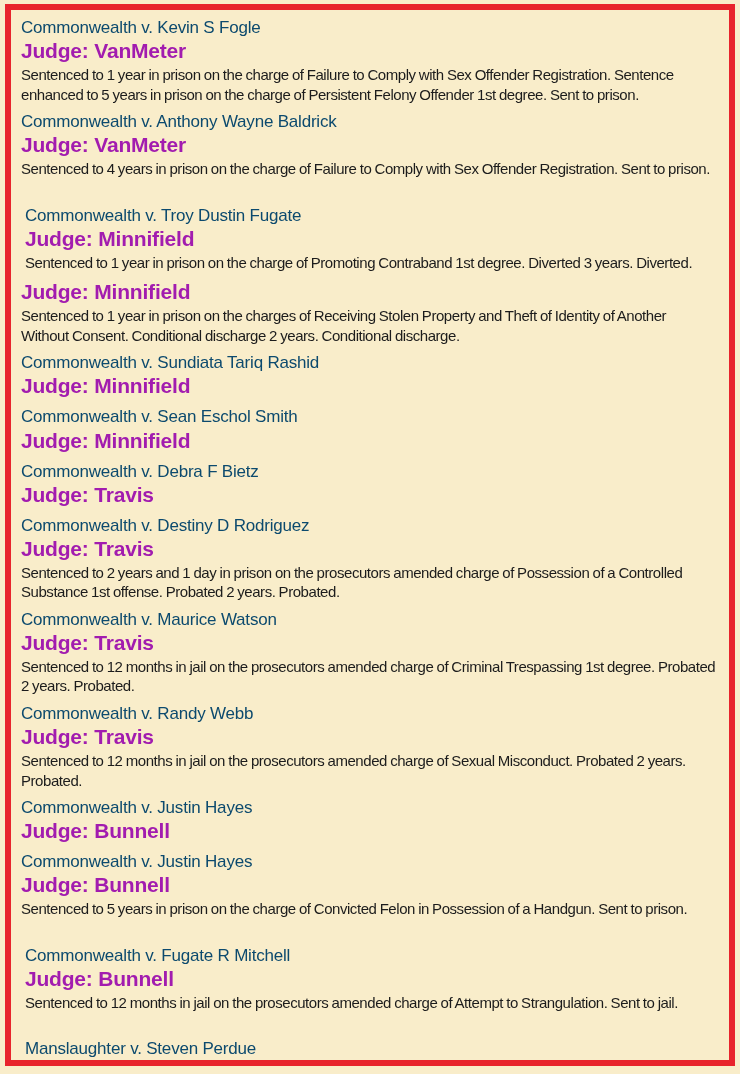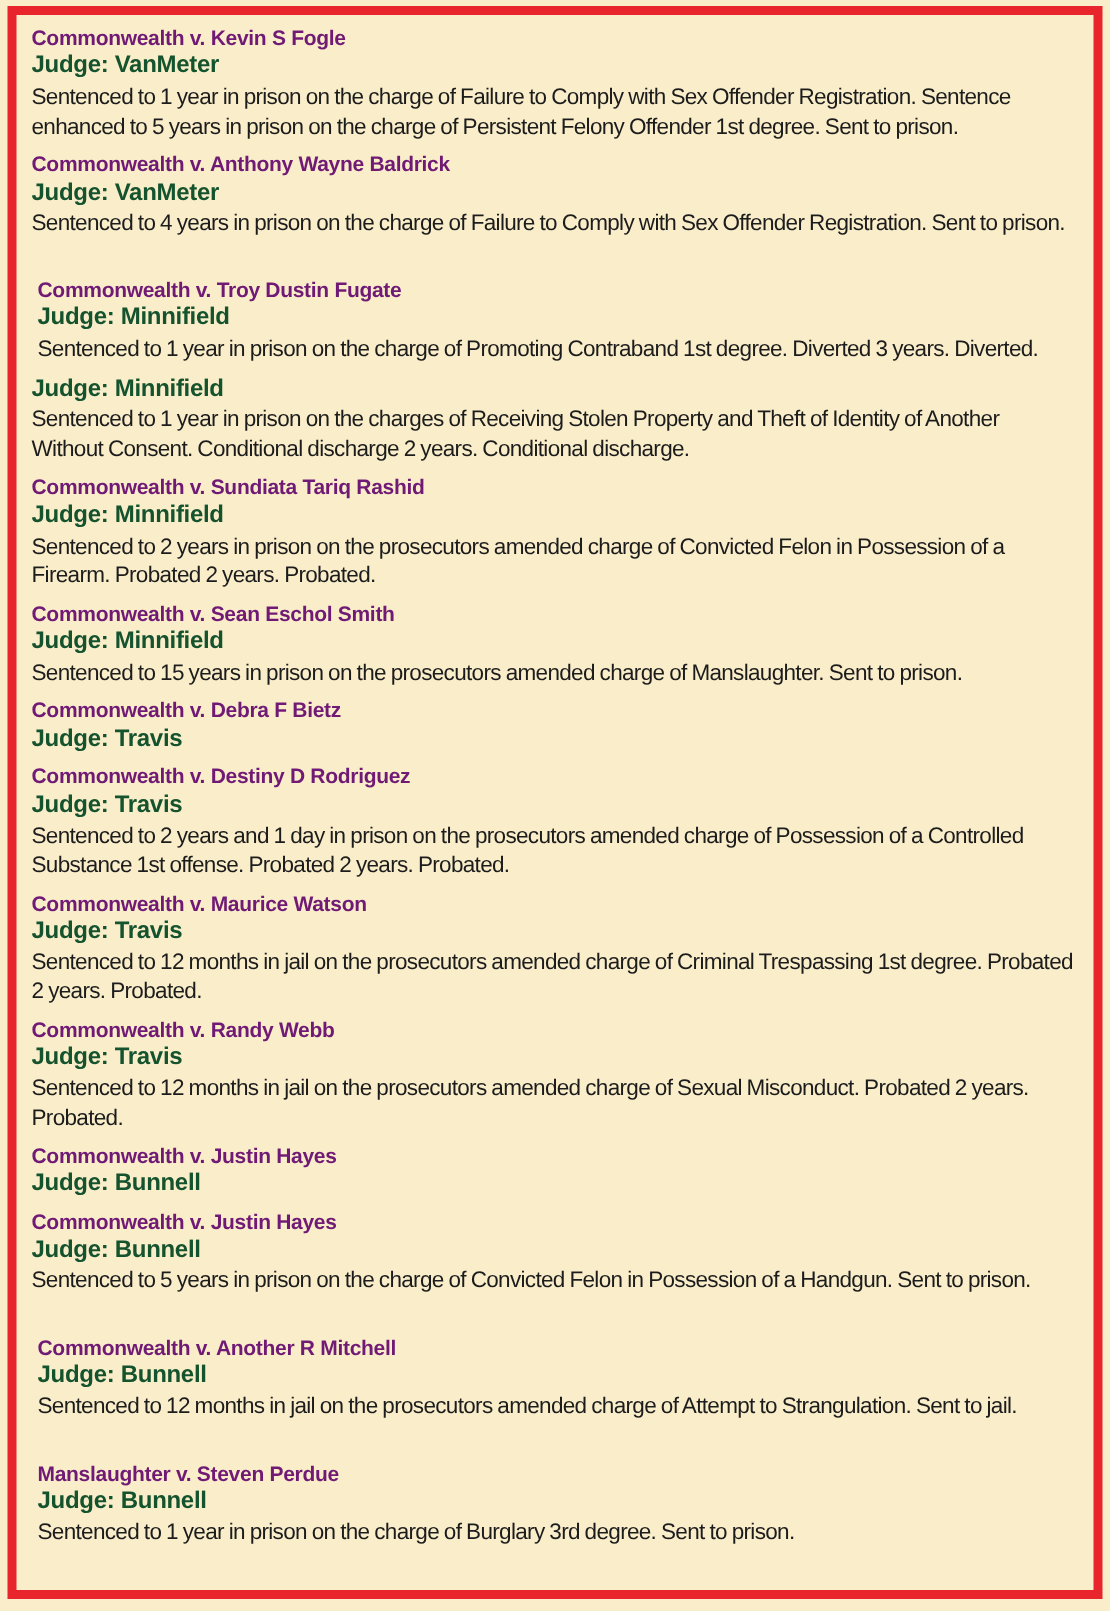--- a/index.html
+++ b/index.html
@@ -24,31 +24,31 @@
     box-sizing: border-box;
     overflow: hidden;
   }
   .content {
     padding: 7px 12px 6px 10px;
   }
   .case-entry {
     margin-bottom: 7px;
   }
   .case-title {
-    font-size: 14px;
-    font-weight: bold;
-    color: #701a75;
+    font-size: 17px;
+    font-weight: normal;
+    color: #0c4a6e;
     line-height: 1.24;
     letter-spacing: -0.2px;
     margin: 0;
   }
   .case-judge {
-    font-size: 16px;
+    font-size: 21px;
     font-weight: bold;
-    color: #14532d;
+    color: #a21caf;
     line-height: 1.24;
     letter-spacing: -0.2px;
     margin: 0;
   }
   .case-desc {
     font-size: 15px;
     font-weight: normal;
     color: #1c1c1c;
     line-height: 1.3;
     letter-spacing: -0.45px;
@@ -81,27 +81,25 @@
   </div>
 
   <div class="case-entry">
     <div class="case-judge">Judge: Minnifield</div>
     <div class="case-desc">Sentenced to 1 year in prison on the charges of Receiving Stolen Property and Theft of Identity of Another Without Consent. Conditional discharge 2 years. Conditional discharge.</div>
   </div>
 
   <div class="case-entry">
     <div class="case-title">Commonwealth v. Sundiata Tariq Rashid</div>
     <div class="case-judge">Judge: Minnifield</div>
-    <div class="case-desc">Sentenced to 2 years in prison on the prosecutors amended charge of Convicted Felon in Possession of a Firearm. Probated 2 years. Probated.</div>
   </div>
 
   <div class="case-entry">
     <div class="case-title">Commonwealth v. Sean Eschol Smith</div>
     <div class="case-judge">Judge: Minnifield</div>
-    <div class="case-desc">Sentenced to 15 years in prison on the prosecutors amended charge of Manslaughter. Sent to prison.</div>
   </div>
 
   <div class="case-entry">
     <div class="case-title">Commonwealth v. Debra F Bietz</div>
     <div class="case-judge">Judge: Travis</div>
   </div>
 
   <div class="case-entry">
     <div class="case-title">Commonwealth v. Destiny D Rodriguez</div>
     <div class="case-judge">Judge: Travis</div>
@@ -125,21 +123,21 @@
     <div class="case-judge">Judge: Bunnell</div>
   </div>
 
   <div class="case-entry">
     <div class="case-title">Commonwealth v. Justin Hayes</div>
     <div class="case-judge">Judge: Bunnell</div>
     <div class="case-desc">Sentenced to 5 years in prison on the charge of Convicted Felon in Possession of a Handgun. Sent to prison.</div>
   </div>
 
   <div class="case-entry indent-1">
-    <div class="case-title">Commonwealth v. Another R Mitchell</div>
+    <div class="case-title">Commonwealth v. Fugate R Mitchell</div>
     <div class="case-judge">Judge: Bunnell</div>
     <div class="case-desc">Sentenced to 12 months in jail on the prosecutors amended charge of Attempt to Strangulation. Sent to jail.</div>
   </div>
 
   <div class="case-entry indent-1">
     <div class="case-title">Manslaughter v. Steven Perdue</div>
     <div class="case-judge">Judge: Bunnell</div>
     <div class="case-desc">Sentenced to 1 year in prison on the charge of Burglary 3rd degree. Sent to prison.</div>
   </div>
 </div>

